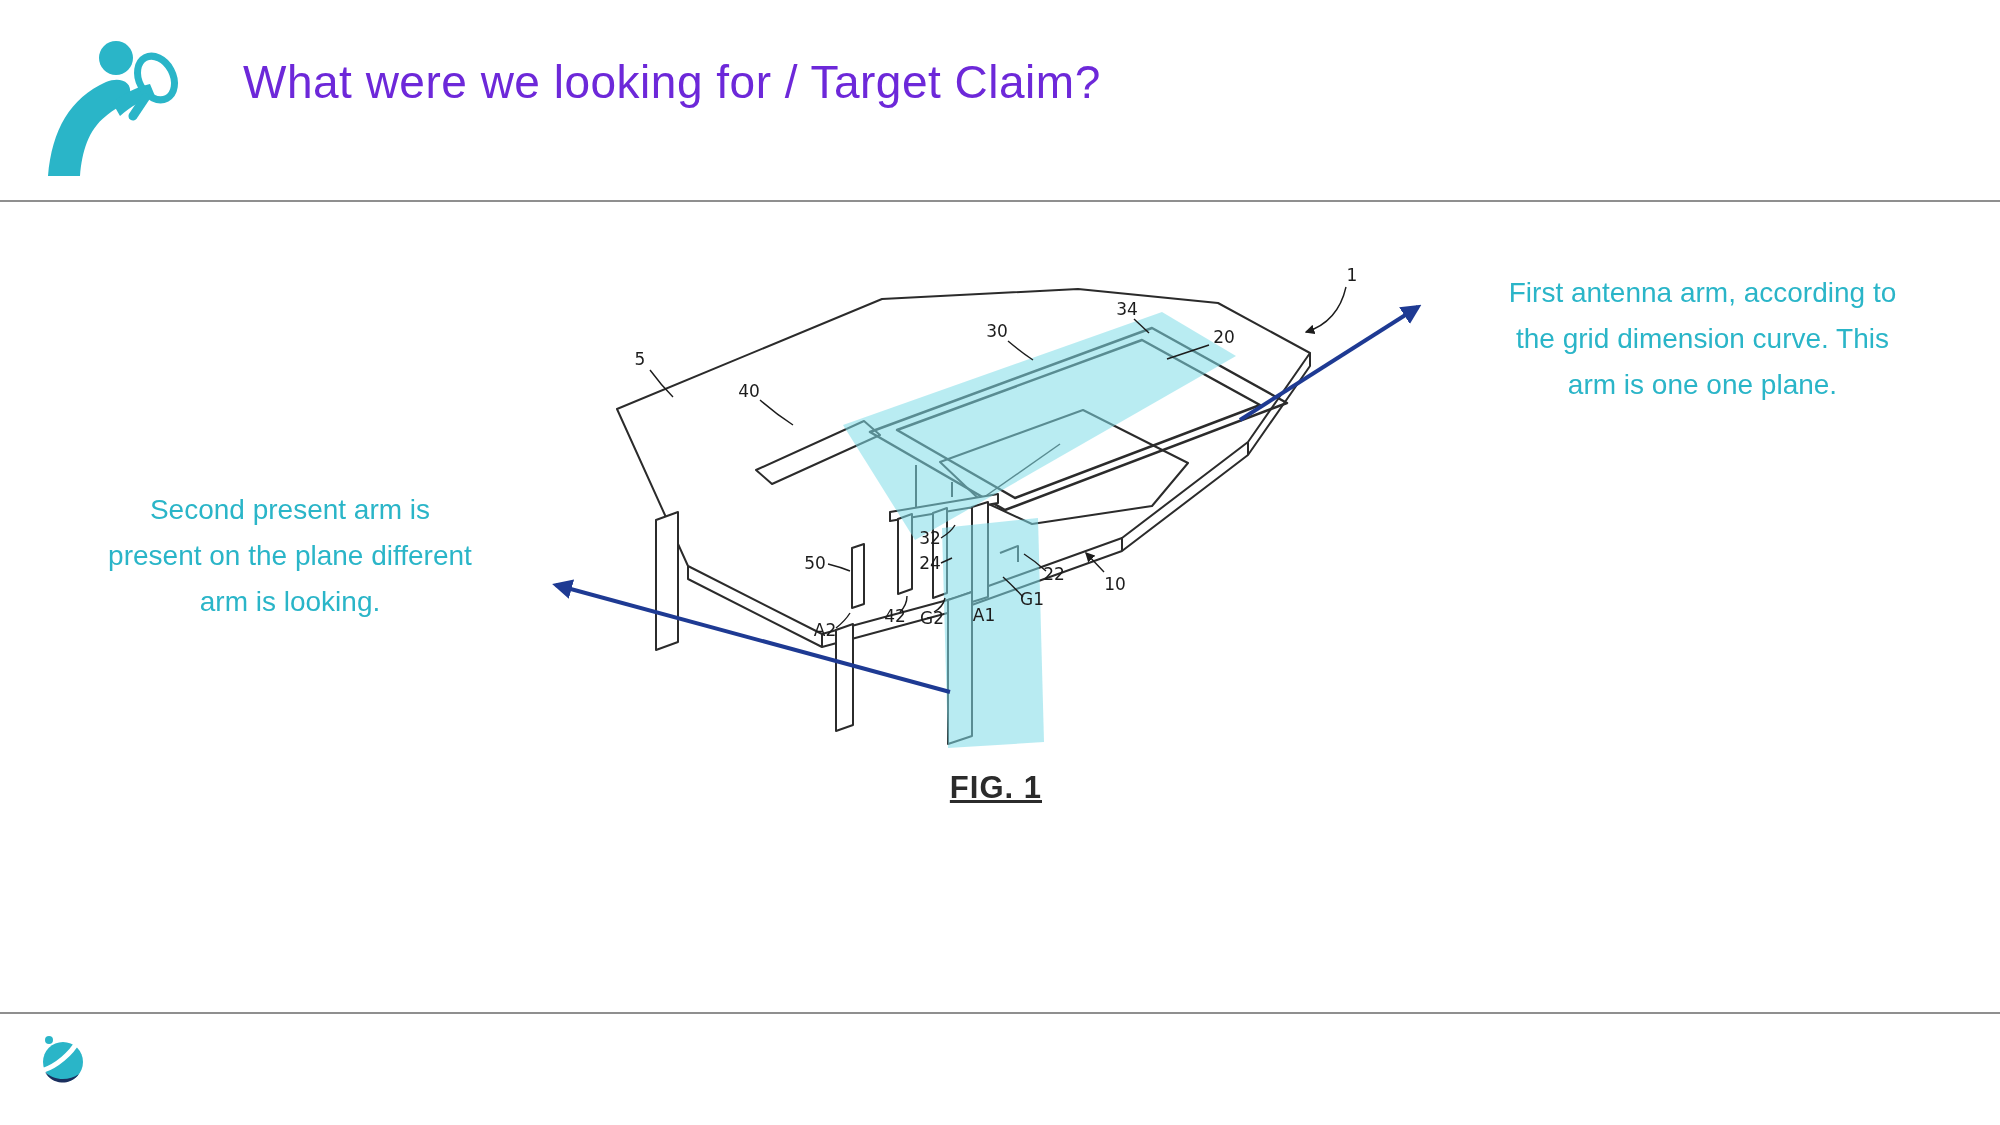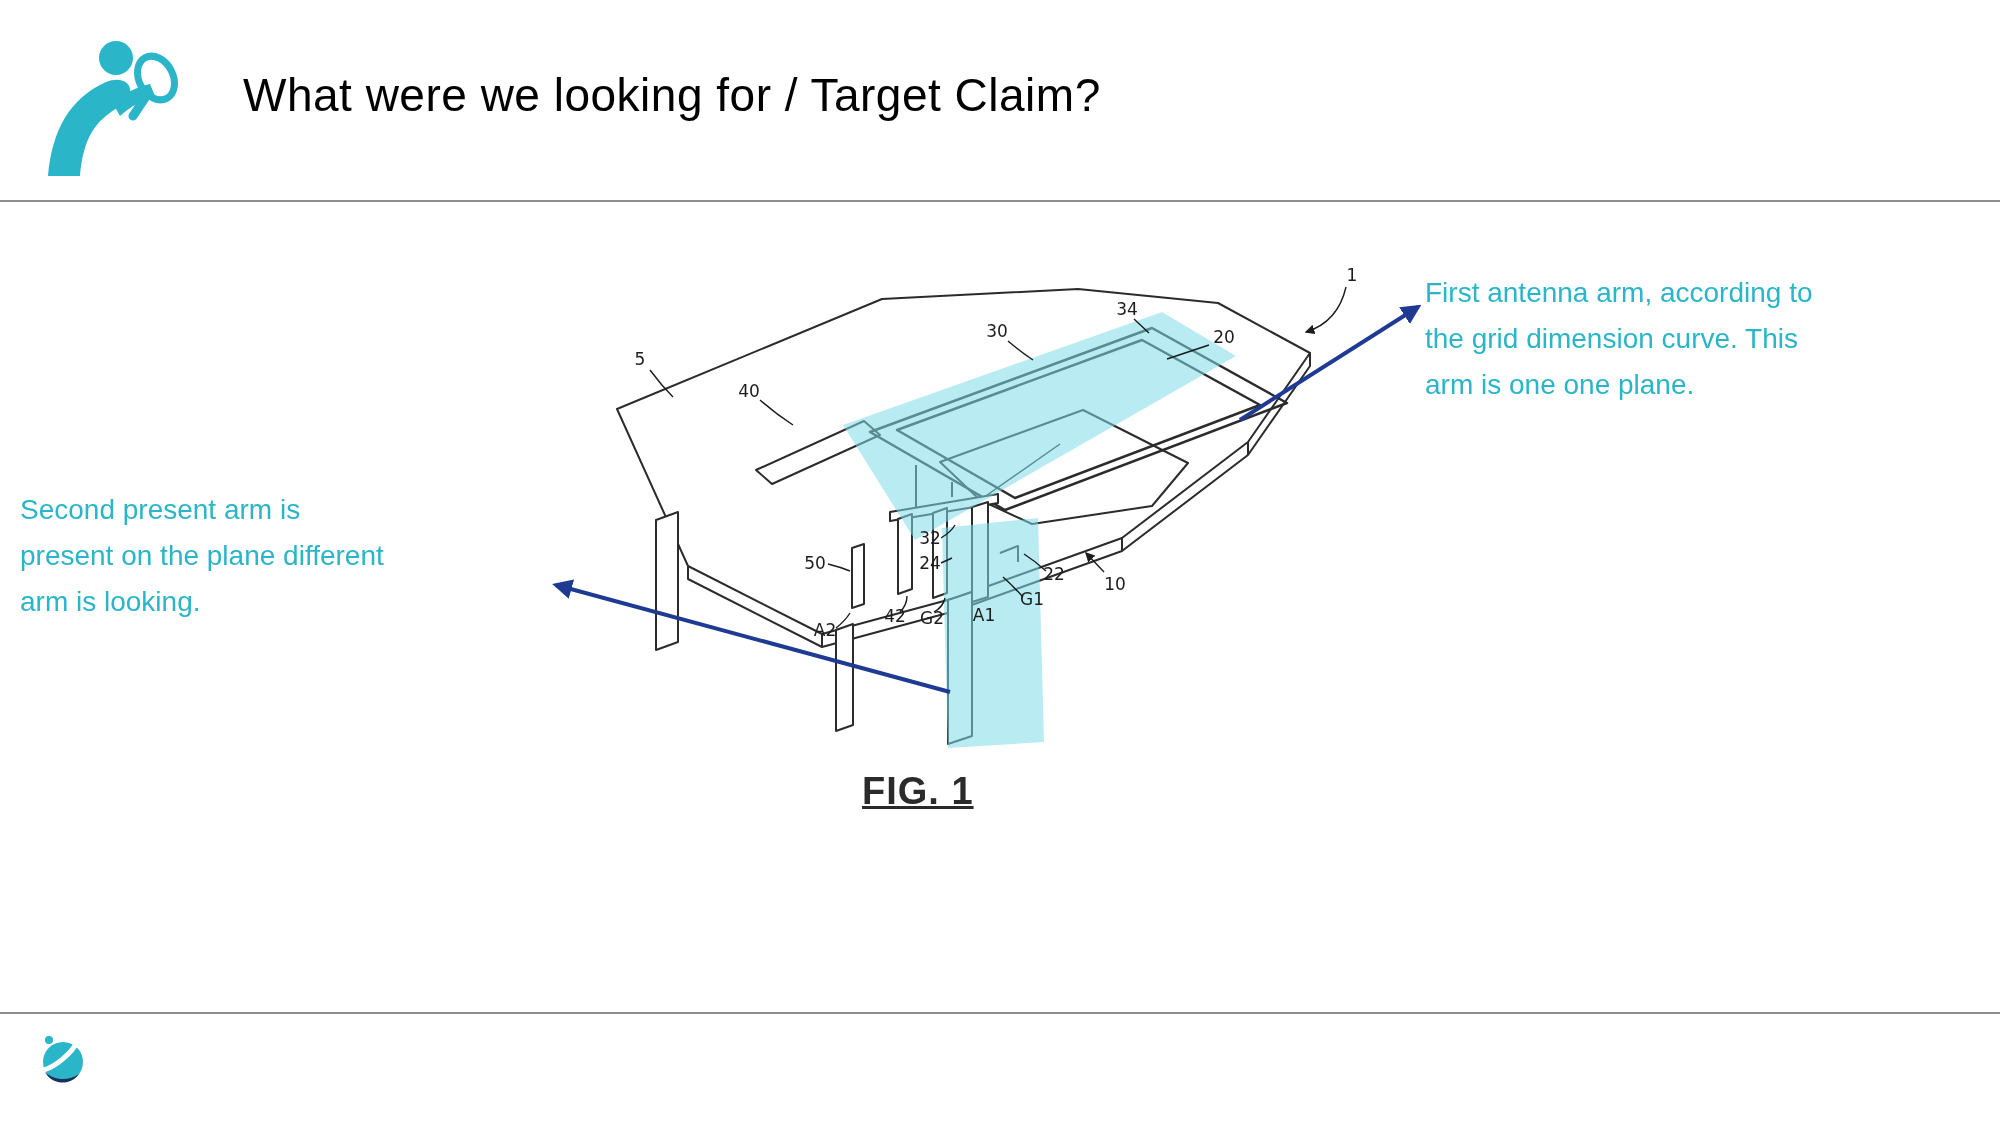--- a/index.html
+++ b/index.html
@@ -1,41 +1,41 @@
 <!DOCTYPE html>
 <html><head>
 <meta charset="utf-8">
 <style>
   html, body { margin:0; padding:0; background:#ffffff; }
   .slide {
     position:relative; width:2000px; height:1125px; background:#ffffff;
     overflow:hidden; font-family:"Liberation Sans", sans-serif;
   }
   .page-title {
-    position:absolute; left:243px; top:68px; margin:0;
-    font-size:46px; font-weight:500; color:#000000; letter-spacing:0.5px;
+    position:absolute; left:243px; top:55px; margin:0;
+    font-size:46px; font-weight:500; color:#6d28d9; letter-spacing:0.5px;
   }
   .divider {
     position:absolute; left:0; width:2000px; height:0;
     border-top:2px solid #8f8f8f;
   }
   .divider-top { top:200px; }
   .divider-bottom { top:1012px; }
   .header-icon { position:absolute; left:26px; top:28px; }
   .footer-logo { position:absolute; left:38px; top:1030px; }
   .figure-svg { position:absolute; left:0; top:0; width:2000px; height:1125px; }
   .annotation {
-    position:absolute; color:#2ab5c8; 
+    position:absolute; color:#2ab5c8; text-align:center;
     font-size:28px; line-height:46px; font-weight:400;
   }
   .annotation-left  { left:20px;  top:487px; width:540px; }
   .annotation-right { left:1425px; top:270px; width:555px; }
   .fig-caption {
-    position:absolute; left:862px; top:770px; width:180px; text-align:left;
-    font-size:38px; font-weight:600; color:#2b2b2b;
+    position:absolute; left:862px; top:770px; width:180px; text-align:right;
+    font-size:31px; font-weight:600; color:#2b2b2b;
     text-decoration:underline; letter-spacing:1px;
     font-family:"Liberation Sans", sans-serif;
   }
   .ref-label {
     font-size:17px; fill:#1c1c1c;
     font-family:"DejaVu Sans", sans-serif;
   }
 </style>
 </head>
 <body>

